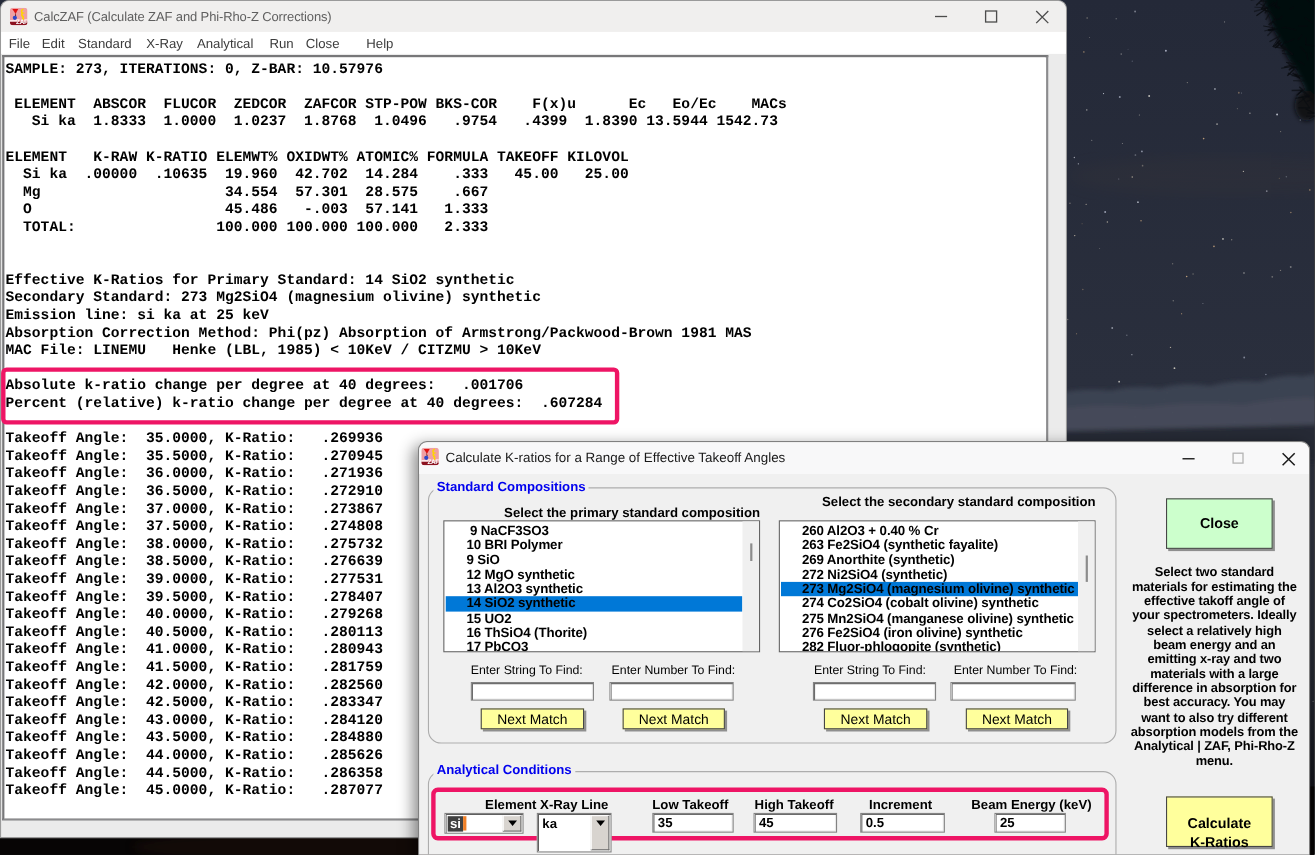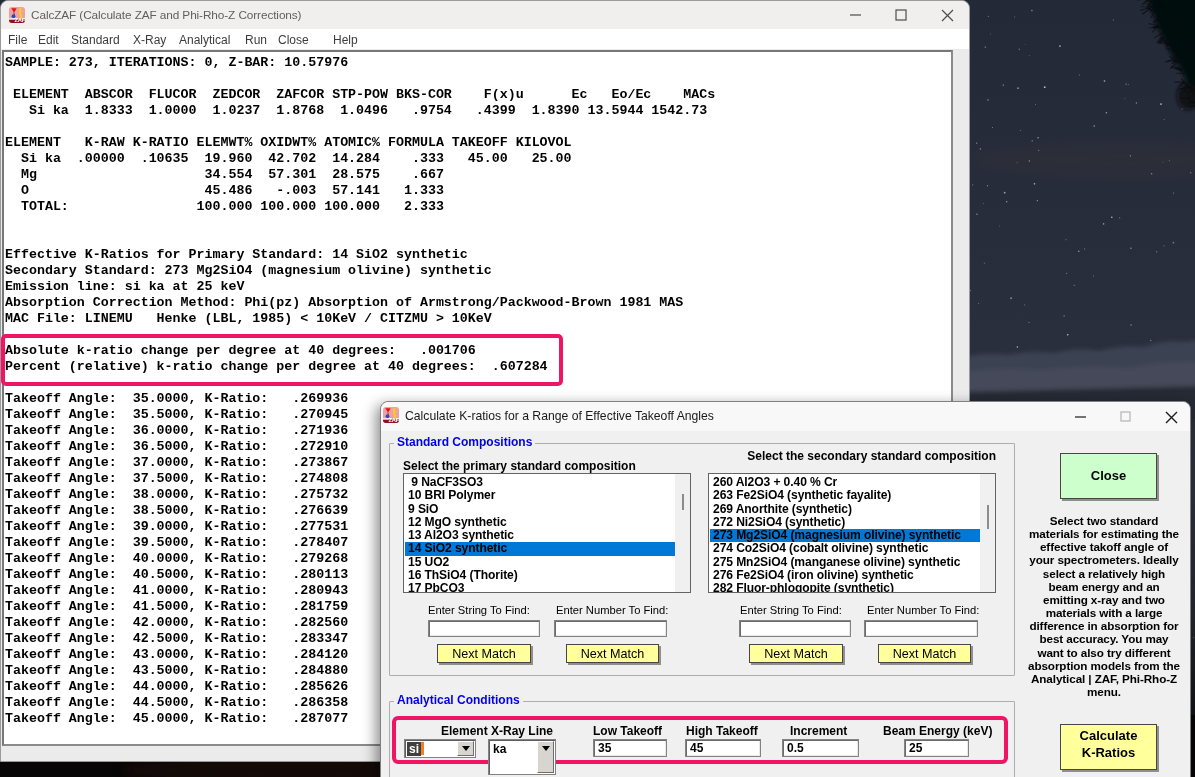--- a/index.html
+++ b/index.html
@@ -19,27 +19,27 @@
 #mtext pre { font-family:"Liberation Mono", monospace; font-weight:bold; font-size:13.3px; line-height:16px; color:#000; padding:3px 0 0 1px; }
 .pinkbox { position:absolute; border:4px solid #ee1565; border-radius:5px; }
 #pink1 { left:-3px; top:282px; width:562px; height:52px; }
 
 #dlg { position:absolute; left:380px; top:401px; width:811px; height:380px;
   background:#f0f0f0; border:1px solid #808080; border-radius:8px 8px 0 0;
   box-shadow:-4px 4px 14px rgba(0,0,0,0.45); }
 #dtitle { position:absolute; left:0; top:0; width:100%; height:29px; background:#f8f8f9; border-radius:8px 8px 0 0; }
 #dtitle .ttext { position:absolute; left:24px; top:7px; font-size:12.2px; color:#191919; }
 #dicon { position:absolute; left:2px; top:5px; }
-.group { position:absolute; border:1px solid #adadad; border-radius:1px; }
+.group { position:absolute; border:1px solid #adadad; border-radius:12px; }
 .group .glabel { position:absolute; top:-9px; left:4px; background:#f0f0f0; padding:0 3px; font-size:12px; font-weight:bold; color:#0000ee; white-space:nowrap; }
 .boldlbl { position:absolute; font-size:12px; font-weight:bold; color:#000; white-space:nowrap; }
 .reglbl { position:absolute; font-size:11.2px; color:#000; white-space:nowrap; }
 .listbox { position:absolute; background:#fff; border:1px solid #646464; }
 .listbox .items { position:absolute; left:1px; top:2px; right:15px; bottom:0; overflow:hidden; }
-.listbox .row { height:13.3px; line-height:13.4px; font-size:12.1px; font-weight:bold; color:#000; padding-left:3px; white-space:pre; letter-spacing:-0.1px; }
+.listbox .row { height:13.3px; line-height:13.4px; font-size:12.1px; font-weight:bold; color:#000; padding-left:19px; white-space:pre; letter-spacing:-0.1px; }
 .listbox .row.sel { background:#0078d7; color:#000000; }
 .listbox .gutter { position:absolute; top:0; right:0; width:15px; height:100%; background:#f0f0f0; }
 .listbox .thumb { position:absolute; width:2px; background:#8c8c8c; }
 .tinput { position:absolute; background:#fff; border:1px solid #838383;
   box-shadow:inset 1px 1px 0 #6c6c6c, inset -1px -1px 0 #e9e9e9; }
 .ybtn { position:absolute; background:#ffff9c; border:1px solid #464646;
   box-shadow:2px 2px 0 #8f8f8f; text-align:center; color:#000; }
 .gbtn { position:absolute; background:#ccffcc; border:1px solid #464646;
   box-shadow:2px 2px 0 #8f8f8f; text-align:center; color:#000; font-weight:bold; }
 #pink2 { left:11px; top:314px; width:616px; height:48px; border-width:4px; border-radius:6px; }
@@ -433,21 +433,21 @@
       <line x1="34" y1="15" x2="45" y2="15" stroke="#2a2a2a" stroke-width="1.3"></line>
       <rect x="80" y="10" width="9" height="9" fill="none" stroke="#b4b4b4" stroke-width="1.2"></rect>
       <path d="M125 10 L136 21 M136 10 L125 21" stroke="#1c1c1c" stroke-width="1.4"></path>
     </svg>
     <span class="ttext">Calculate K-ratios for a Range of Effective Takeoff Angles</span>
   </div>
 
   <div class="group" id="g1" style="left:8px;top:41px;width:626px;height:233px">
     <span class="glabel">Standard Compositions</span>
   </div>
-  <div class="boldlbl" style="left:22px;top:57px;width:288px;text-align:left">Select the primary standard composition</div>
+  <div class="boldlbl" style="left:22px;top:57px;width:288px;text-align:right">Select the primary standard composition</div>
   <div class="boldlbl" style="left:327px;top:47px;width:288px;text-align:right">Select the secondary standard composition</div>
   <div class="listbox" id="lb1" style="left:22px;top:71px;width:288px;height:120px">
     <div class="items">
       <div class="row"> 9 NaCF3SO3</div>
       <div class="row">10 BRI Polymer</div>
       <div class="row">9 SiO</div>
       <div class="row">12 MgO synthetic</div>
       <div class="row">13 Al2O3 synthetic</div>
       <div class="row sel">14 SiO2 synthetic</div>
       <div class="row">15 UO2</div>
@@ -506,14 +506,14 @@
     <span class="cbtn"></span>
       <span class="arr"></span>
   </div>
   <div class="tinput" style="left:212px;top:337px;width:74px;height:18px;font-size:12px;font-weight:bold;padding:1px 0 0 4px">35</div>
   <div class="tinput" style="left:304px;top:337px;width:76px;height:18px;font-size:12px;font-weight:bold;padding:1px 0 0 4px">45</div>
   <div class="tinput" style="left:401px;top:337px;width:77px;height:18px;font-size:12px;font-weight:bold;padding:1px 0 0 4px">0.5</div>
   <div class="tinput" style="left:523px;top:337px;width:65px;height:18px;font-size:12px;font-weight:bold;padding:1px 0 0 4px">25</div>
 
   <div class="gbtn" style="left:679px;top:51px;width:97px;height:46px;font-size:13px;line-height:44px">Close</div>
   <div id="instr">Select two standard<br>materials for estimating the<br>effective takoff angle of<br>your spectrometers. Ideally<br>select a relatively high<br>beam energy and an<br>emitting x-ray and two<br>materials with a large<br>difference in absorption for<br>best accuracy. You may<br>want to also try different<br>absorption models from the<br>Analytical | ZAF, Phi-Rho-Z<br>menu.</div>
-  <div class="ybtn" style="left:679px;top:322px;width:97px;height:46px;font-size:13px;line-height:17px;padding-top:2px;font-weight:bold">Calculate<br>K-Ratios</div>
+  <div class="ybtn" style="left:679px;top:322px;width:97px;height:46px;font-size:13px;line-height:17px;padding-top:15px;font-weight:bold">Calculate<br>K-Ratios</div>
 </div>
 
 </body></html>

